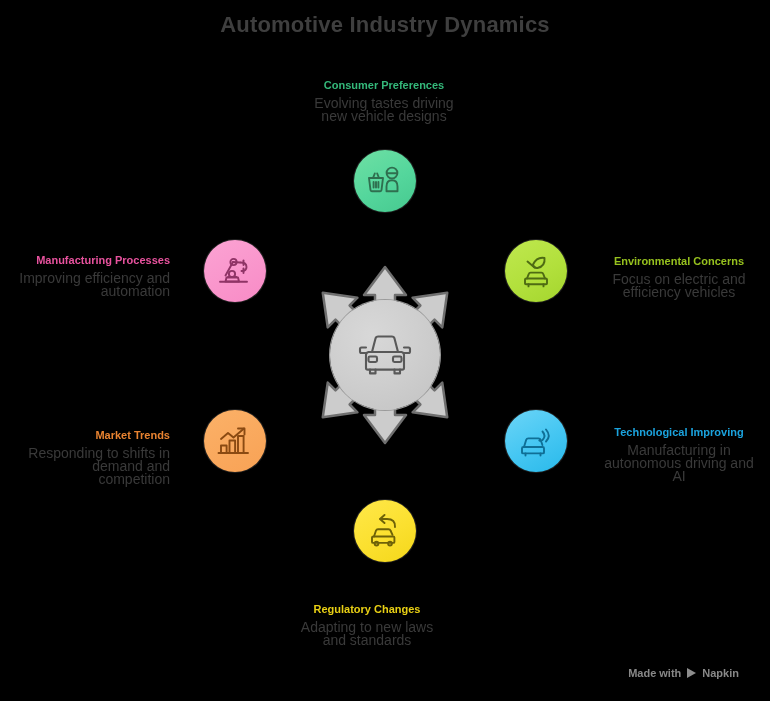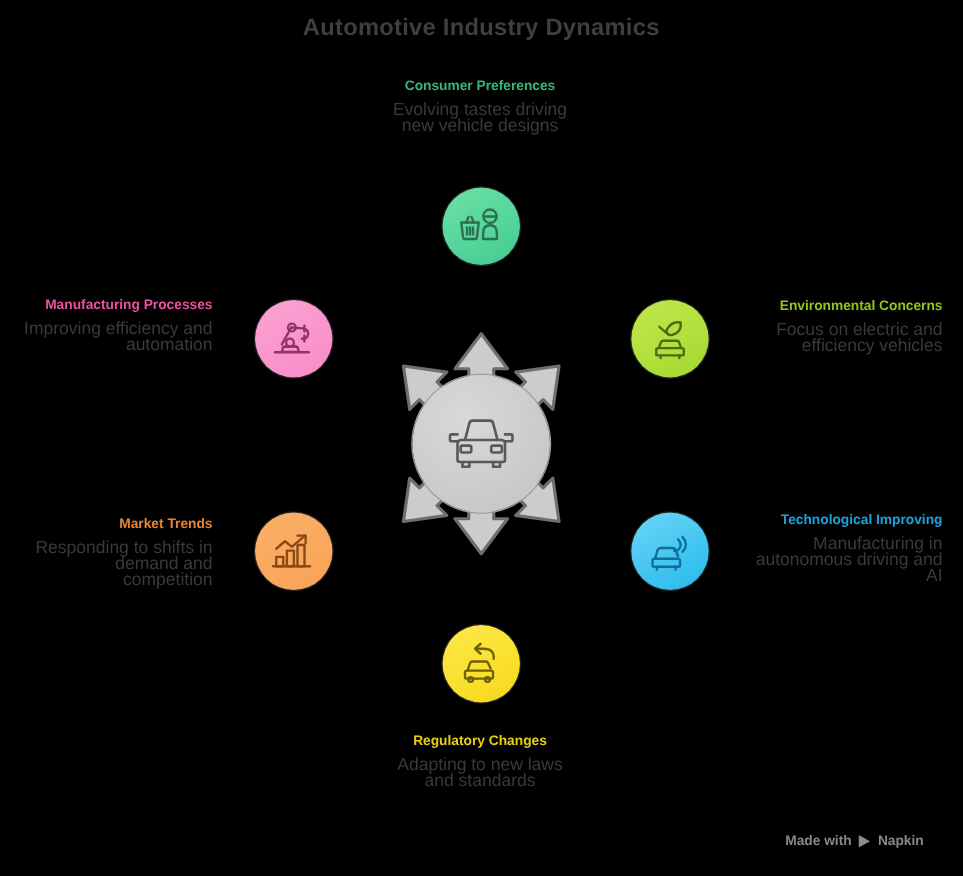--- a/index.html
+++ b/index.html
@@ -22,21 +22,21 @@
     height: 701px;
   }
 
   
   #page-title {
     position: absolute;
     left: 0;
     top: 12px;
     width: 770px;
     text-align: center;
-    font-size: 19px;
+    font-size: 22px;
     font-weight: bold;
     color: #3f3f3f;
     letter-spacing: 0.2px;
   }
 
   
   #arrows-layer {
     position: absolute;
     left: 0; top: 0;
     width: 770px; height: 701px;
@@ -86,34 +86,35 @@
 
   
   .label-block {
     position: absolute;
   }
   .label-title {
     font-size: 11px;
     font-weight: bold;
     line-height: 14px;
     margin-bottom: 5px;
+    margin-top: 16px;
   }
   .label-desc {
     font-size: 14px;
     line-height: 13px;
     color: #3a3a3a;
   }
   .align-center { text-align: center; }
-  .align-left   { text-align: right; }
+  .align-left   { text-align: center; }
   .align-right  { text-align: right; }
 
   #label-consumer      { left: 310px; top: 62px;  width: 148px; }
   #label-environmental { left: 604px; top: 238px; width: 150px; }
   #label-technological { left: 604px; top: 409px; width: 150px; }
-  #label-regulatory    { left: 310px; top: 586px; width: 148px; }
+  #label-regulatory    { left: 293px; top: 586px; width: 148px; }
   #label-market        { left: 18px;  top: 412px; width: 152px; }
   #label-manufacturing { left: 18px;  top: 237px; width: 152px; }
 
   
   #watermark {
     position: absolute;
     right: 31px;
     bottom: 22px;
     display: flex;
     align-items: center;

